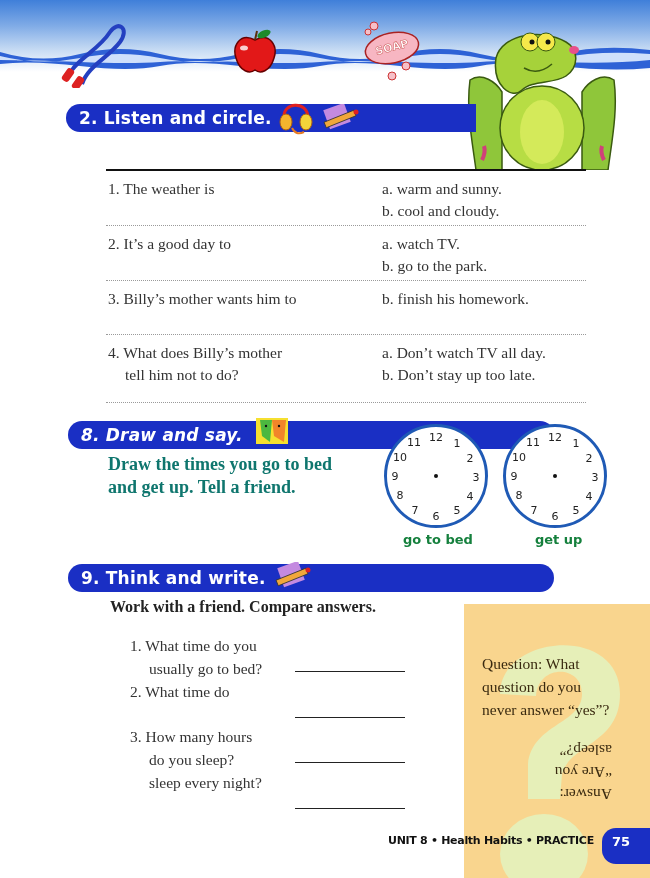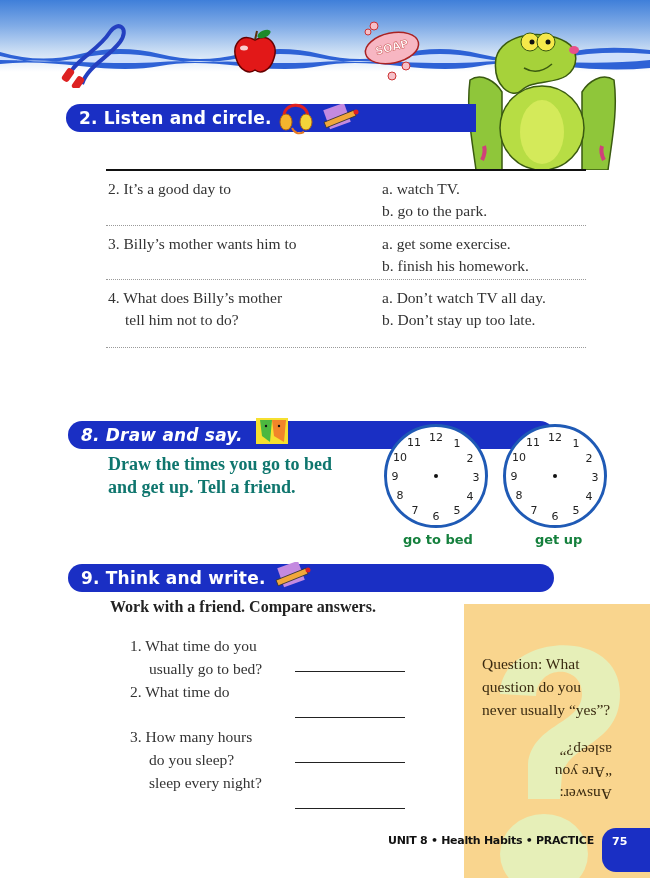--- a/index.html
+++ b/index.html
@@ -42,23 +42,23 @@
 
   
   .riddle { position: absolute; left: 464px; top: 604px; width: 186px; height: 274px; background: #f9d58e; overflow: hidden; }
   .riddle-q { position: absolute; left: 18px; top: 48px; font-size: 15.5px; line-height: 23px; color: #3a2a10; }
   .riddle-a { position: absolute; left: 58px; top: 135px; font-size: 15.5px; line-height: 22px; color: #3a2a10;
     transform: rotate(180deg); text-align: left; width: 90px; }
 
   
   .footer { position: absolute; left: 388px; top: 834px; font-family: "DejaVu Sans", sans-serif; font-weight: bold;
     font-size: 11px; color: #111; letter-spacing: -0.3px; }
-  .page-num { position: absolute; left: 602px; top: 828px; width: 48px; height: 44px; background: #1a2fc4;
+  .page-num { position: absolute; left: 602px; top: 828px; width: 48px; height: 36px; background: #1a2fc4;
     border-radius: 14px 0 0 14px; color: #fff; font-family: "DejaVu Sans", sans-serif; font-weight: bold;
-    font-size: 11px; line-height: 28px; padding-left: 10px; }
+    font-size: 13px; line-height: 28px; padding-left: 10px; }
 </style>
 </head>
 <body>
 
 <div class="banner"></div>
 <svg class="wave" viewBox="0 0 650 40" preserveAspectRatio="none">
   <path d="M0 14 Q40 26 80 16 T160 16 T240 16 T320 16 T400 16 T480 16 T560 16 T650 12 L650 30 Q610 34 560 28 T480 28 T400 28 T320 28 T240 28 T160 28 T80 28 T0 26 Z" fill="#2e62d6"></path>
   <path d="M0 18 Q40 28 80 20 T160 20 T240 20 T320 20 T400 20 T480 20 T560 20 T650 16 L650 22 Q610 26 560 24 T480 24 T400 24 T320 24 T240 24 T160 24 T80 24 T0 22 Z" fill="#cfe0fb"></path>
 </svg>
 
@@ -110,30 +110,36 @@
   <path d="M14 30 Q18 38 26 34" stroke="#e67a20" stroke-width="2" fill="none"></path>
 </svg>
 <svg class="art" style="left:320px;top:104px;width:42px;height:28px" viewBox="0 0 42 28">
   <rect x="6" y="2" width="22" height="20" fill="#c48ae0" transform="rotate(-20 17 12)"></rect>
   <rect x="4" y="12" width="32" height="6" fill="#f1a73a" stroke="#333" stroke-width="0.8" transform="rotate(-22 20 15)"></rect>
   <circle cx="36" cy="8" r="2.5" fill="#e02020"></circle>
 </svg>
 
 <div class="ex7">
   <div class="ex7-row" style="height:55px;">
+    <div class="q"><span>1. The weather is</span></div>
+    <div class="opts">
+      <span style="display:block">a. warm and sunny.</span>
+      <span style="display:block">b. cool and cloudy.</span>
+    </div>
+  </div>
+  <div class="ex7-row" style="height:55px;">
     <div class="q"><span>2. It’s a good day to</span></div>
     <div class="opts">
       <span style="display:block">a. watch TV.</span>
       <span style="display:block">b. go to the park.</span>
     </div>
   </div>
   <div class="ex7-row" style="height:54px;">
     <div class="q"><span>3. Billy’s mother wants him to</span></div>
     <div class="opts">
-      <span style="display:block">a. get some exercise.</span>
       <span style="display:block">b. finish his homework.</span>
     </div>
   </div>
   <div class="ex7-row" style="height:68px;">
     <div class="q">
       <span style="display:block">4. What does Billy’s mother</span>
       <span class="indent">tell him not to do?</span>
     </div>
     <div class="opts">
       <span style="display:block">a. Don’t watch TV all day.</span>
@@ -225,21 +231,21 @@
 </div>
 
 <div class="riddle">
   <svg style="position:absolute;left:6px;top:20px;width:170px;height:260px" viewBox="0 0 170 260">
     <path d="M30 70 C30 10 150 0 150 70 C150 120 100 120 92 150 L90 175 L58 175 L58 140 C62 100 112 100 112 70 C112 40 68 40 66 72 Z" fill="#e6efb8"></path>
     <ellipse cx="74" cy="230" rx="44" ry="40" fill="#e6efb8"></ellipse>
   </svg>
   <div class="riddle-q">
     <span style="display:block">Question: What</span>
     <span style="display:block">question do you</span>
-    <span style="display:block">never usually “yes”?</span>
+    <span style="display:block">never answer “yes”?</span>
   </div>
   <div class="riddle-a">
     <span style="display:block">Answer:</span>
     <span style="display:block">“Are you</span>
     <span style="display:block">asleep?”</span>
   </div>
 </div>
 
 <div class="footer">UNIT 8 • Health Habits • PRACTICE</div>
 <div class="page-num">75</div>

